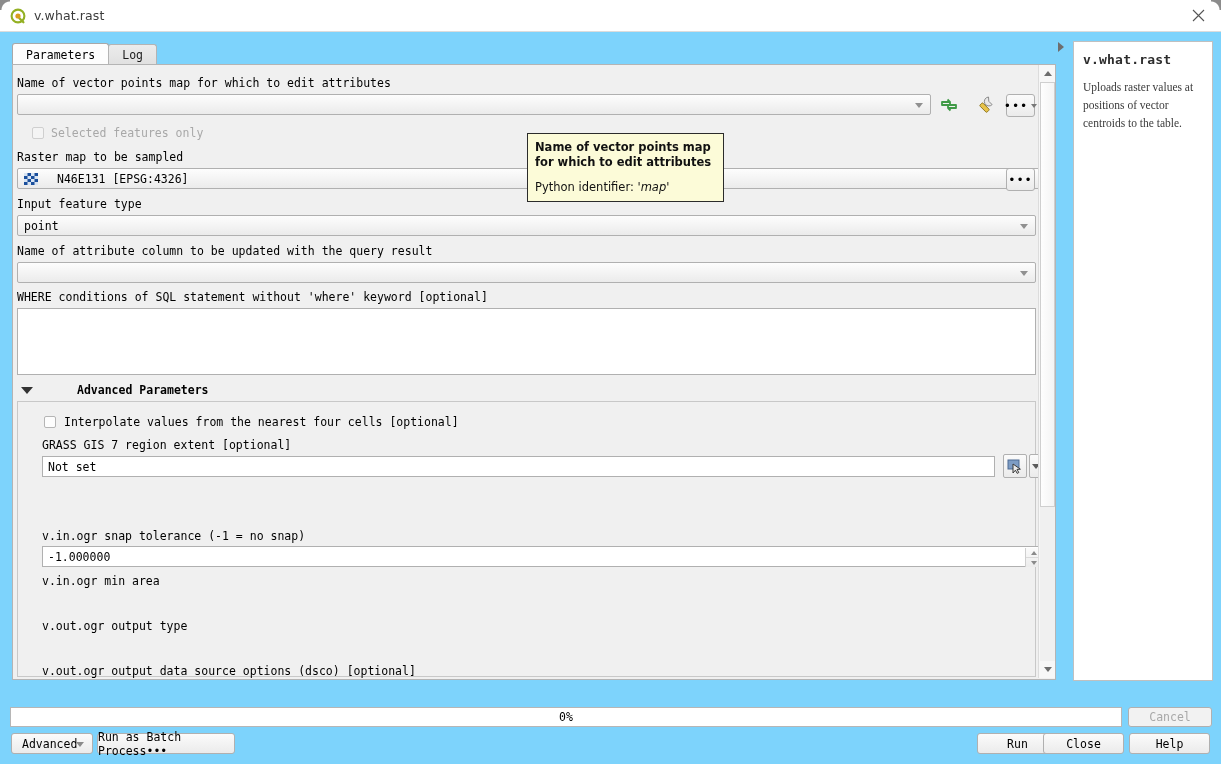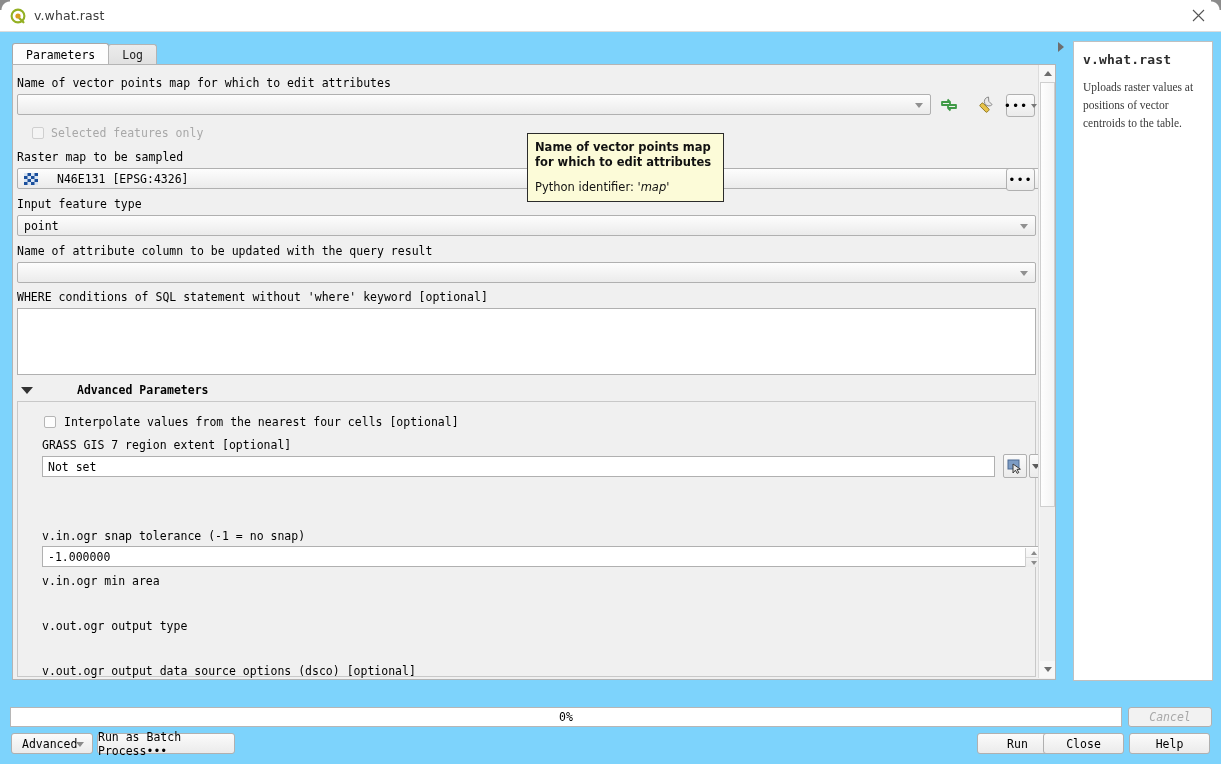--- a/index.html
+++ b/index.html
@@ -127,21 +127,21 @@
   }
   .btn {
     box-sizing: border-box;
     background: linear-gradient(#fbfbfb, #ebebeb);
     border: 1px solid #b0b0b0;
     border-radius: 3px;
     display: flex; align-items: center; justify-content: center;
     font-size: 11.5px; color: #000;
     cursor: default;
   }
-  .btn.disabled { color: #a8a8a8; background:#f2f2f2;font-style:italic; }
+  .btn.disabled { color: #a8a8a8; background:#f2f2f2; }
 
   .chk {
     width: 12px; height: 12px; box-sizing: border-box;
     border: 1px solid #b5b5b5; background: #fdfdfd;
     border-radius: 2px;
   }
   .chk.dis { border-color: #cfcfcf; background: #f4f4f4; }
 
   .spin {
     position: absolute; right: 1px; top: 1px;

